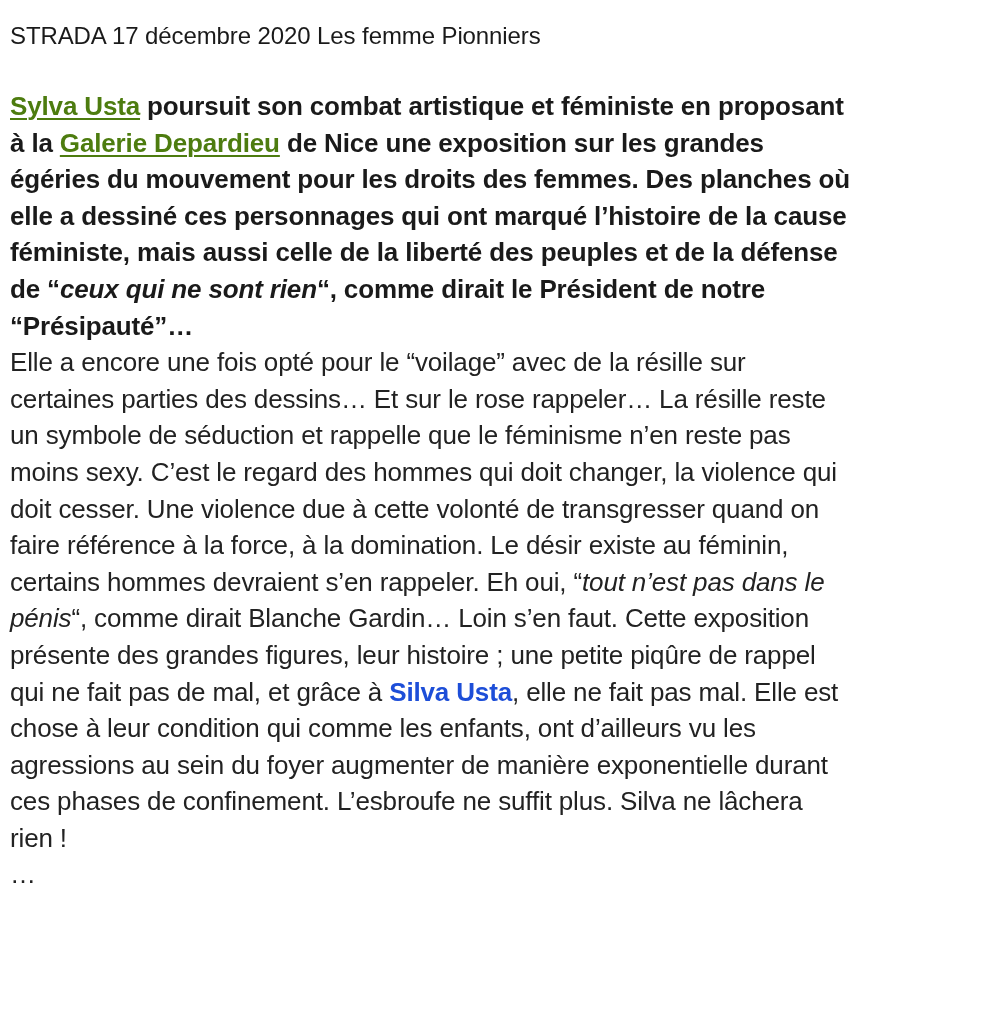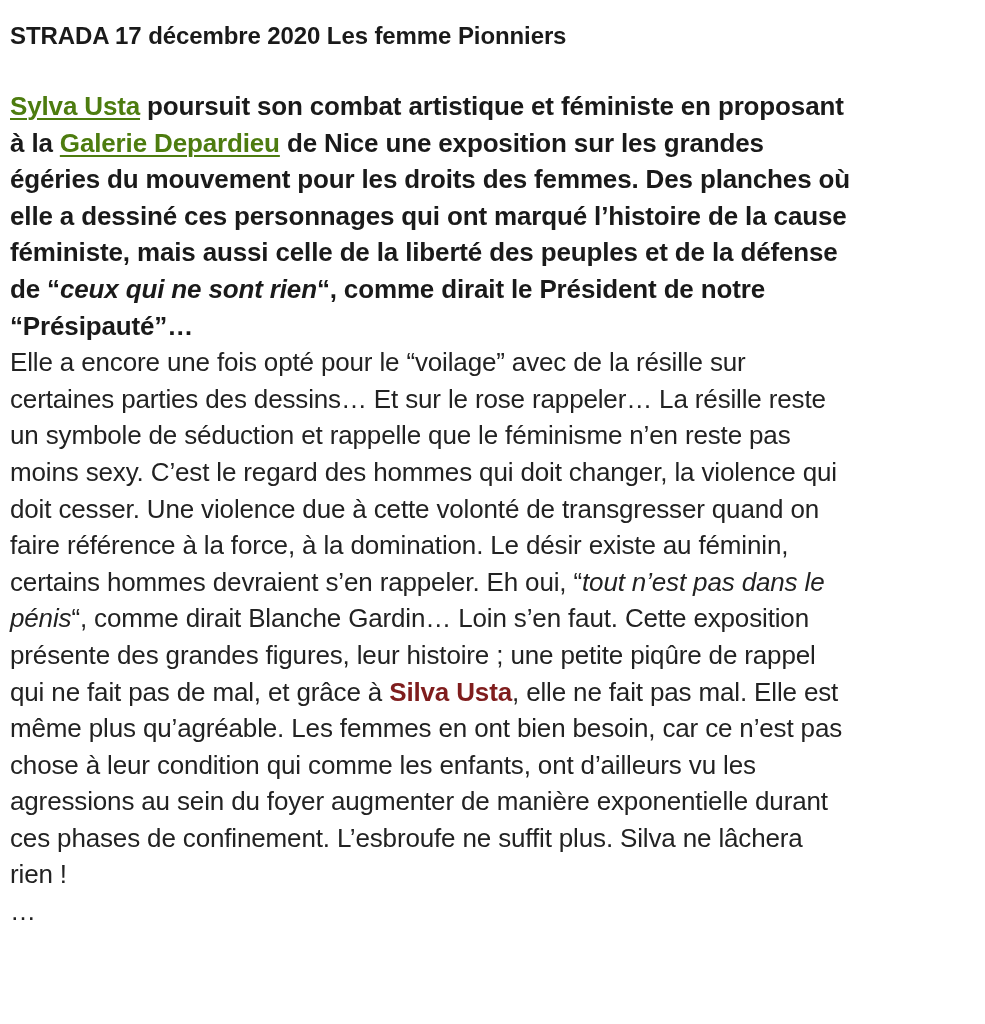--- a/index.html
+++ b/index.html
@@ -19,21 +19,21 @@
       position: absolute;
       left: 10px;
       top: 0;
       width: 970px;
     }
     .title {
       position: absolute;
       left: 0;
       top: 22px;
       font-size: 24px;
-      font-weight: bold;
+      font-weight: normal;
       white-space: nowrap;
       letter-spacing: -0.1px;
       color: #1a1a1a;
       text-align: center;
     }
     .article {
       position: absolute;
       left: 0;
       top: 88px;
       width: 975px;
@@ -46,21 +46,21 @@
       letter-spacing: -0.15px;
     }
     .line.bold-line {
       font-weight: bold;
       color: #1a1a1a;
     }
     .line.normal-line {
       font-weight: normal;
       color: #222222;
     }
-    .run-b { font-weight: bold; color: #7f1d1d; }
+    .run-b { font-weight: bold; color: #1d4ed8; }
     .run-i { font-style: italic; }
     .run-link {
       color: #4d7c0f;
       text-decoration: underline;
       text-decoration-thickness: 2px;
       text-underline-offset: 3px;
       cursor: pointer;
     }
     .run-plain {}
   </style>
@@ -80,20 +80,19 @@
       <div class="line normal-line"><span class="run-plain">Elle a encore une fois opté pour le “voilage” avec de la résille sur</span></div>
       <div class="line normal-line"><span class="run-plain">certaines parties des dessins… Et sur le rose rappeler… La résille reste</span></div>
       <div class="line normal-line"><span class="run-plain">un symbole de séduction et rappelle que le féminisme n’en reste pas</span></div>
       <div class="line normal-line"><span class="run-plain">moins sexy. C’est le regard des hommes qui doit changer, la violence qui</span></div>
       <div class="line normal-line"><span class="run-plain">doit cesser. Une violence due à cette volonté de transgresser quand on</span></div>
       <div class="line normal-line"><span class="run-plain">faire référence à la force, à la domination. Le désir existe au féminin,</span></div>
       <div class="line normal-line"><span class="run-plain">certains hommes devraient s’en rappeler. Eh oui, “</span><span class="run-i">tout n’est pas dans le</span></div>
       <div class="line normal-line"><span class="run-i">pénis</span><span class="run-plain">“, comme dirait  Blanche Gardin… Loin s’en faut. Cette exposition</span></div>
       <div class="line normal-line"><span class="run-plain">présente des grandes figures, leur histoire ; une petite piqûre de rappel</span></div>
       <div class="line normal-line"><span class="run-plain">qui ne fait pas de mal, et grâce à </span><span class="run-b">Silva Usta</span><span class="run-plain">, elle ne fait pas mal. Elle est</span></div>
-      <div class="line normal-line"><span class="run-plain">même plus qu’agréable. Les femmes en ont bien besoin, car ce n’est pas</span></div>
       <div class="line normal-line"><span class="run-plain">chose à leur condition qui comme les enfants, ont d’ailleurs vu les</span></div>
       <div class="line normal-line"><span class="run-plain">agressions au sein du foyer augmenter de manière exponentielle durant</span></div>
       <div class="line normal-line"><span class="run-plain">ces phases de confinement. L’esbroufe ne suffit plus. Silva ne lâchera</span></div>
       <div class="line normal-line"><span class="run-plain">rien !</span></div>
       <div class="line normal-line"><span class="run-plain">…</span></div>
     </div>
 </div>
 
 </body></html>

